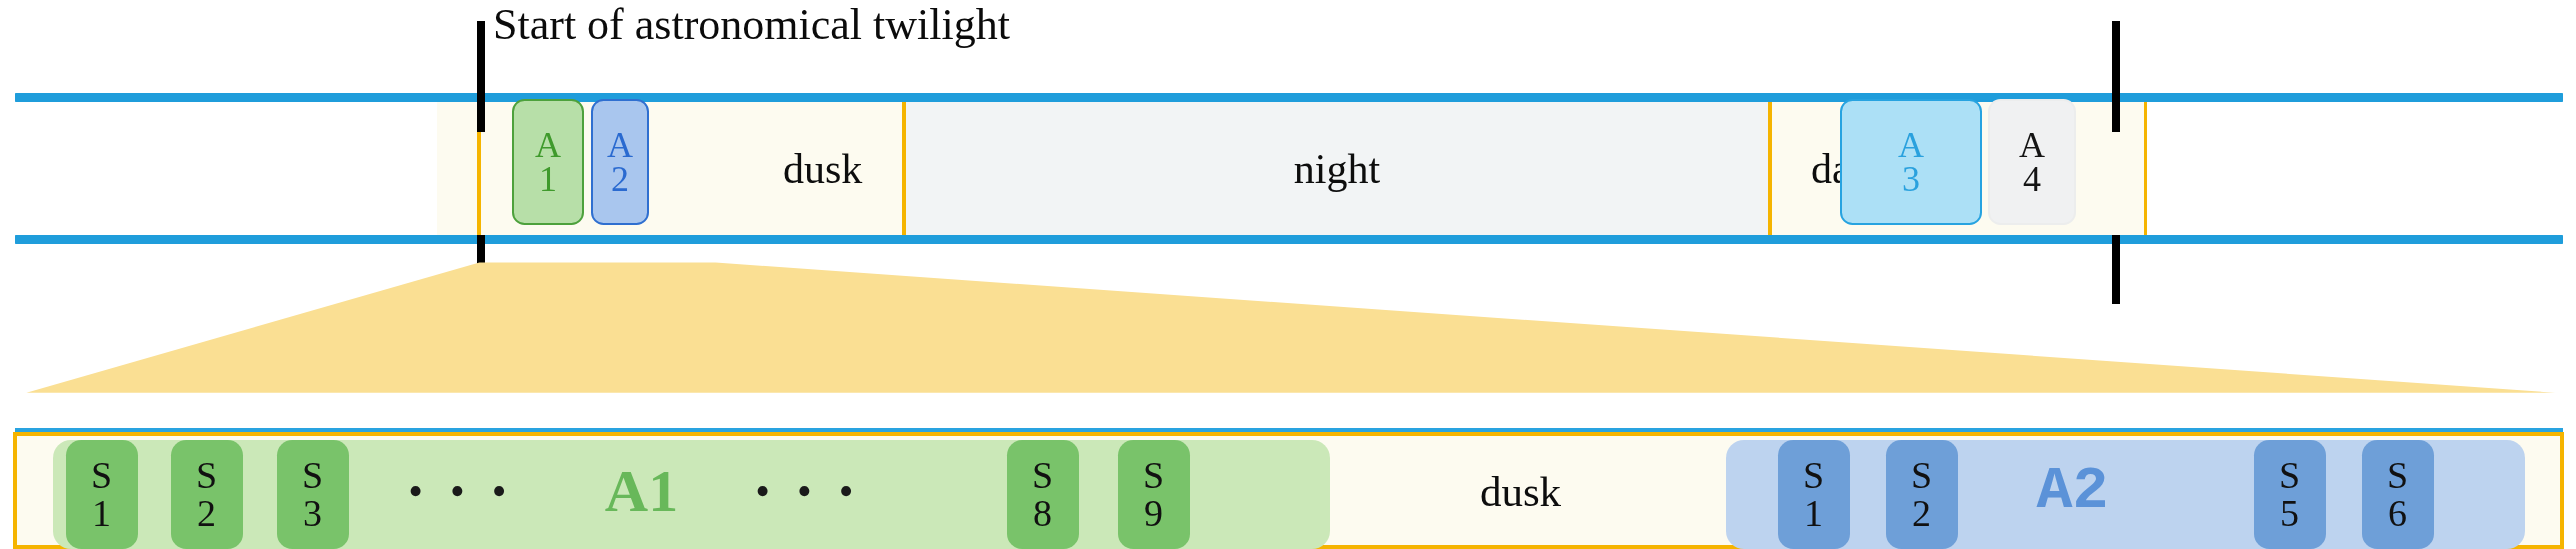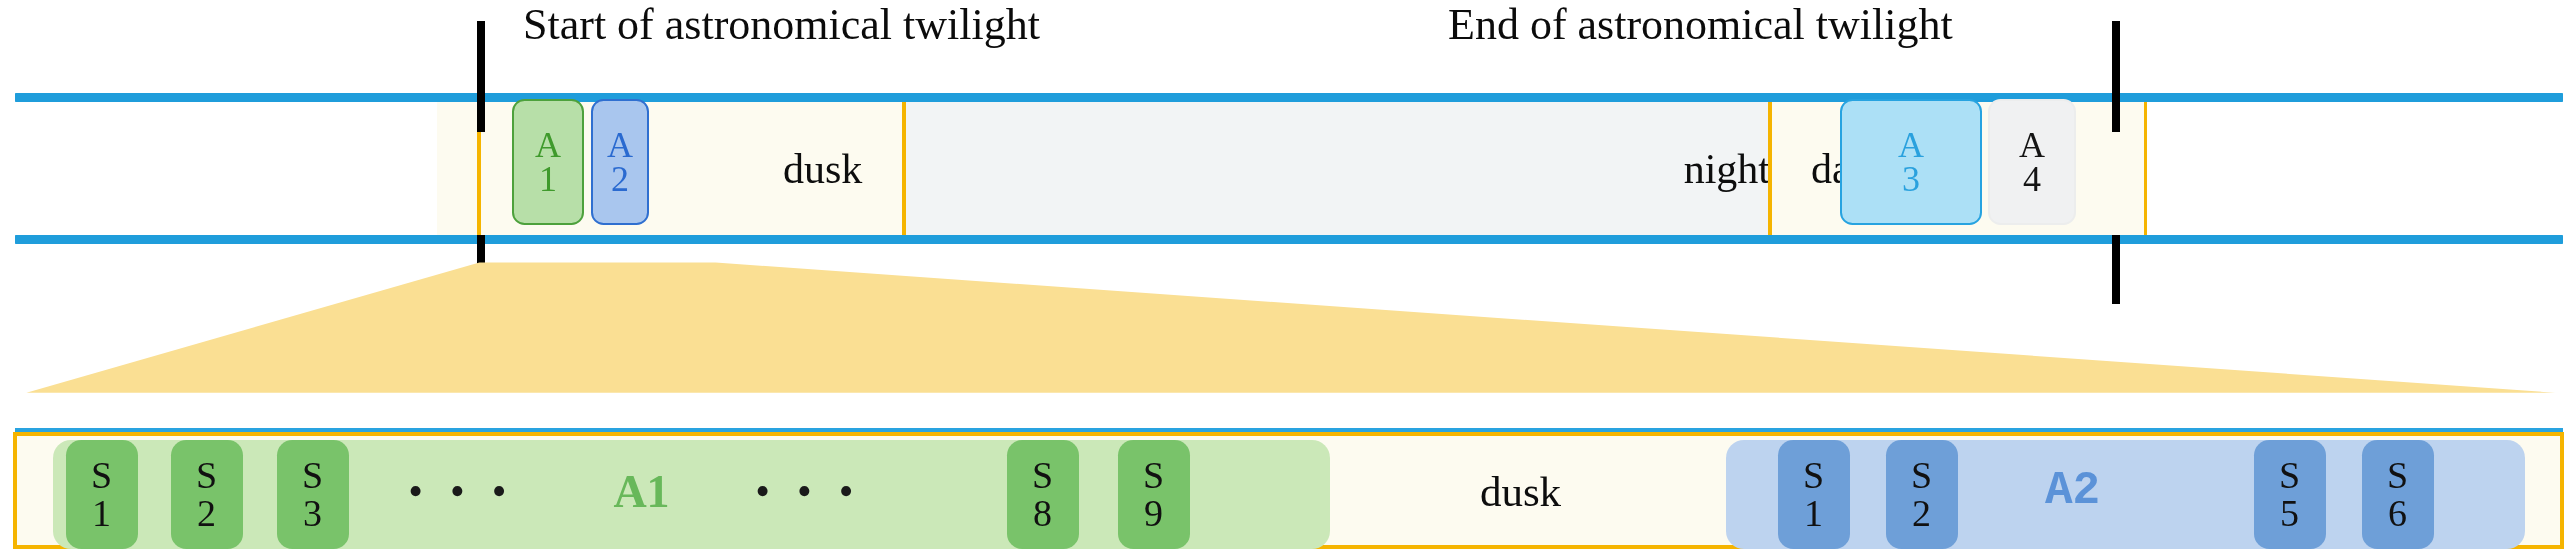--- a/index.html
+++ b/index.html
@@ -45,21 +45,21 @@
   
   .connector{position:absolute;left:0;top:250px;width:2576px;height:181px;}
 
   
   .detail{position:absolute;left:12.5px;top:432px;width:2551px;height:117px;
           border:4.2px solid #f5b400;box-sizing:border-box;background:#fdfbf0;}
   .dgroup{position:absolute;top:4.2px;height:109px;border-radius:18px;box-sizing:border-box;}
   .dgroup-a1{background:#cbe8b8;}
   .dgroup-a2{background:#bdd3ef;}
   .dgroup-title{position:absolute;top:50%;transform:translate(-50%,-50%);
-                font-size:46px;font-weight:bold;}
+                font-size:60px;font-weight:bold;}
   .dgroup-title-a1{color:#68b85a;}
   .dgroup-title-a2{color:#5b92d8;font-family:Liberation Mono, monospace;}
   .slot{position:absolute;top:4.2px;height:109px;border-radius:15.3px;
         display:flex;flex-direction:column;align-items:center;justify-content:center;
         line-height:0.98;color:#111111;}
   .slot span{display:block;font-size:38px;}
   .slot-green{background:#79c36a;}
   .slot-blue{background:#6e9fd8;}
   .dots{position:absolute;top:50%;transform:translate(-50%,-50%);
         font-size:42px;letter-spacing:8.3px;color:#1a1a1a;}
@@ -76,21 +76,21 @@
 
   <div class="band">
     <div class="band-outline"></div>
 
     <div class="seg seg-cream" style="left:0px;width:40px;"></div>
 
     <div class="seg seg-cream" style="left:40px;width:427px;">
       <span class="seg-label" style="position:absolute;left:306px;">dusk</span>
     </div>
 
-    <div class="seg seg-grey" style="left:467px;width:866px;justify-content:flex-end;">
+    <div class="seg seg-grey" style="left:467px;width:866px;">
       <span class="seg-label">night</span>
     </div>
 
     <div class="seg seg-cream" style="left:1332px;width:344px;">
       <span class="seg-label" style="position:absolute;left:42px;">dawn</span>
     </div>
 
     <div class="seg seg-cream" style="left:1676px;width:31px;"></div>
 
     <div class="divider" style="left:40px;"></div>
@@ -112,24 +112,23 @@
       <span>3</span>
     </div>
 
     <div class="chip chip-a4" style="left:1551px;top:-2.8px;width:88px;height:126px;">
       <span>A</span>
       <span>4</span>
     </div>
   </div>
 
   <div class="marker" style="left:477px;top:21px;height:111px;"></div>
-  <div class="marker-label" style="left:493px;top:-1.4px;margin-left:30px;">Start of astronomical twilight</div>
+  <div class="marker-label" style="left:493px;top:-1.4px;">Start of astronomical twilight</div>
 
   <div class="marker" style="left:2112px;top:21px;height:111px;"></div>
-  <div class="marker-label" style="left:1448px;top:-1.4px;">End of astronomical twilight</div>
 
   <div class="marker" style="left:477px;top:235px;height:42px;"></div>
   <div class="marker" style="left:2112px;top:235px;height:69px;"></div>
 
   <svg class="connector" viewBox="0 0 3708 260" preserveAspectRatio="none">
     <polygon points="690,18 1030,18 3678,205 38,205" fill="#fadf93"></polygon>
   </svg>
 
   <div class="rail2 rail2-top"></div>
 

